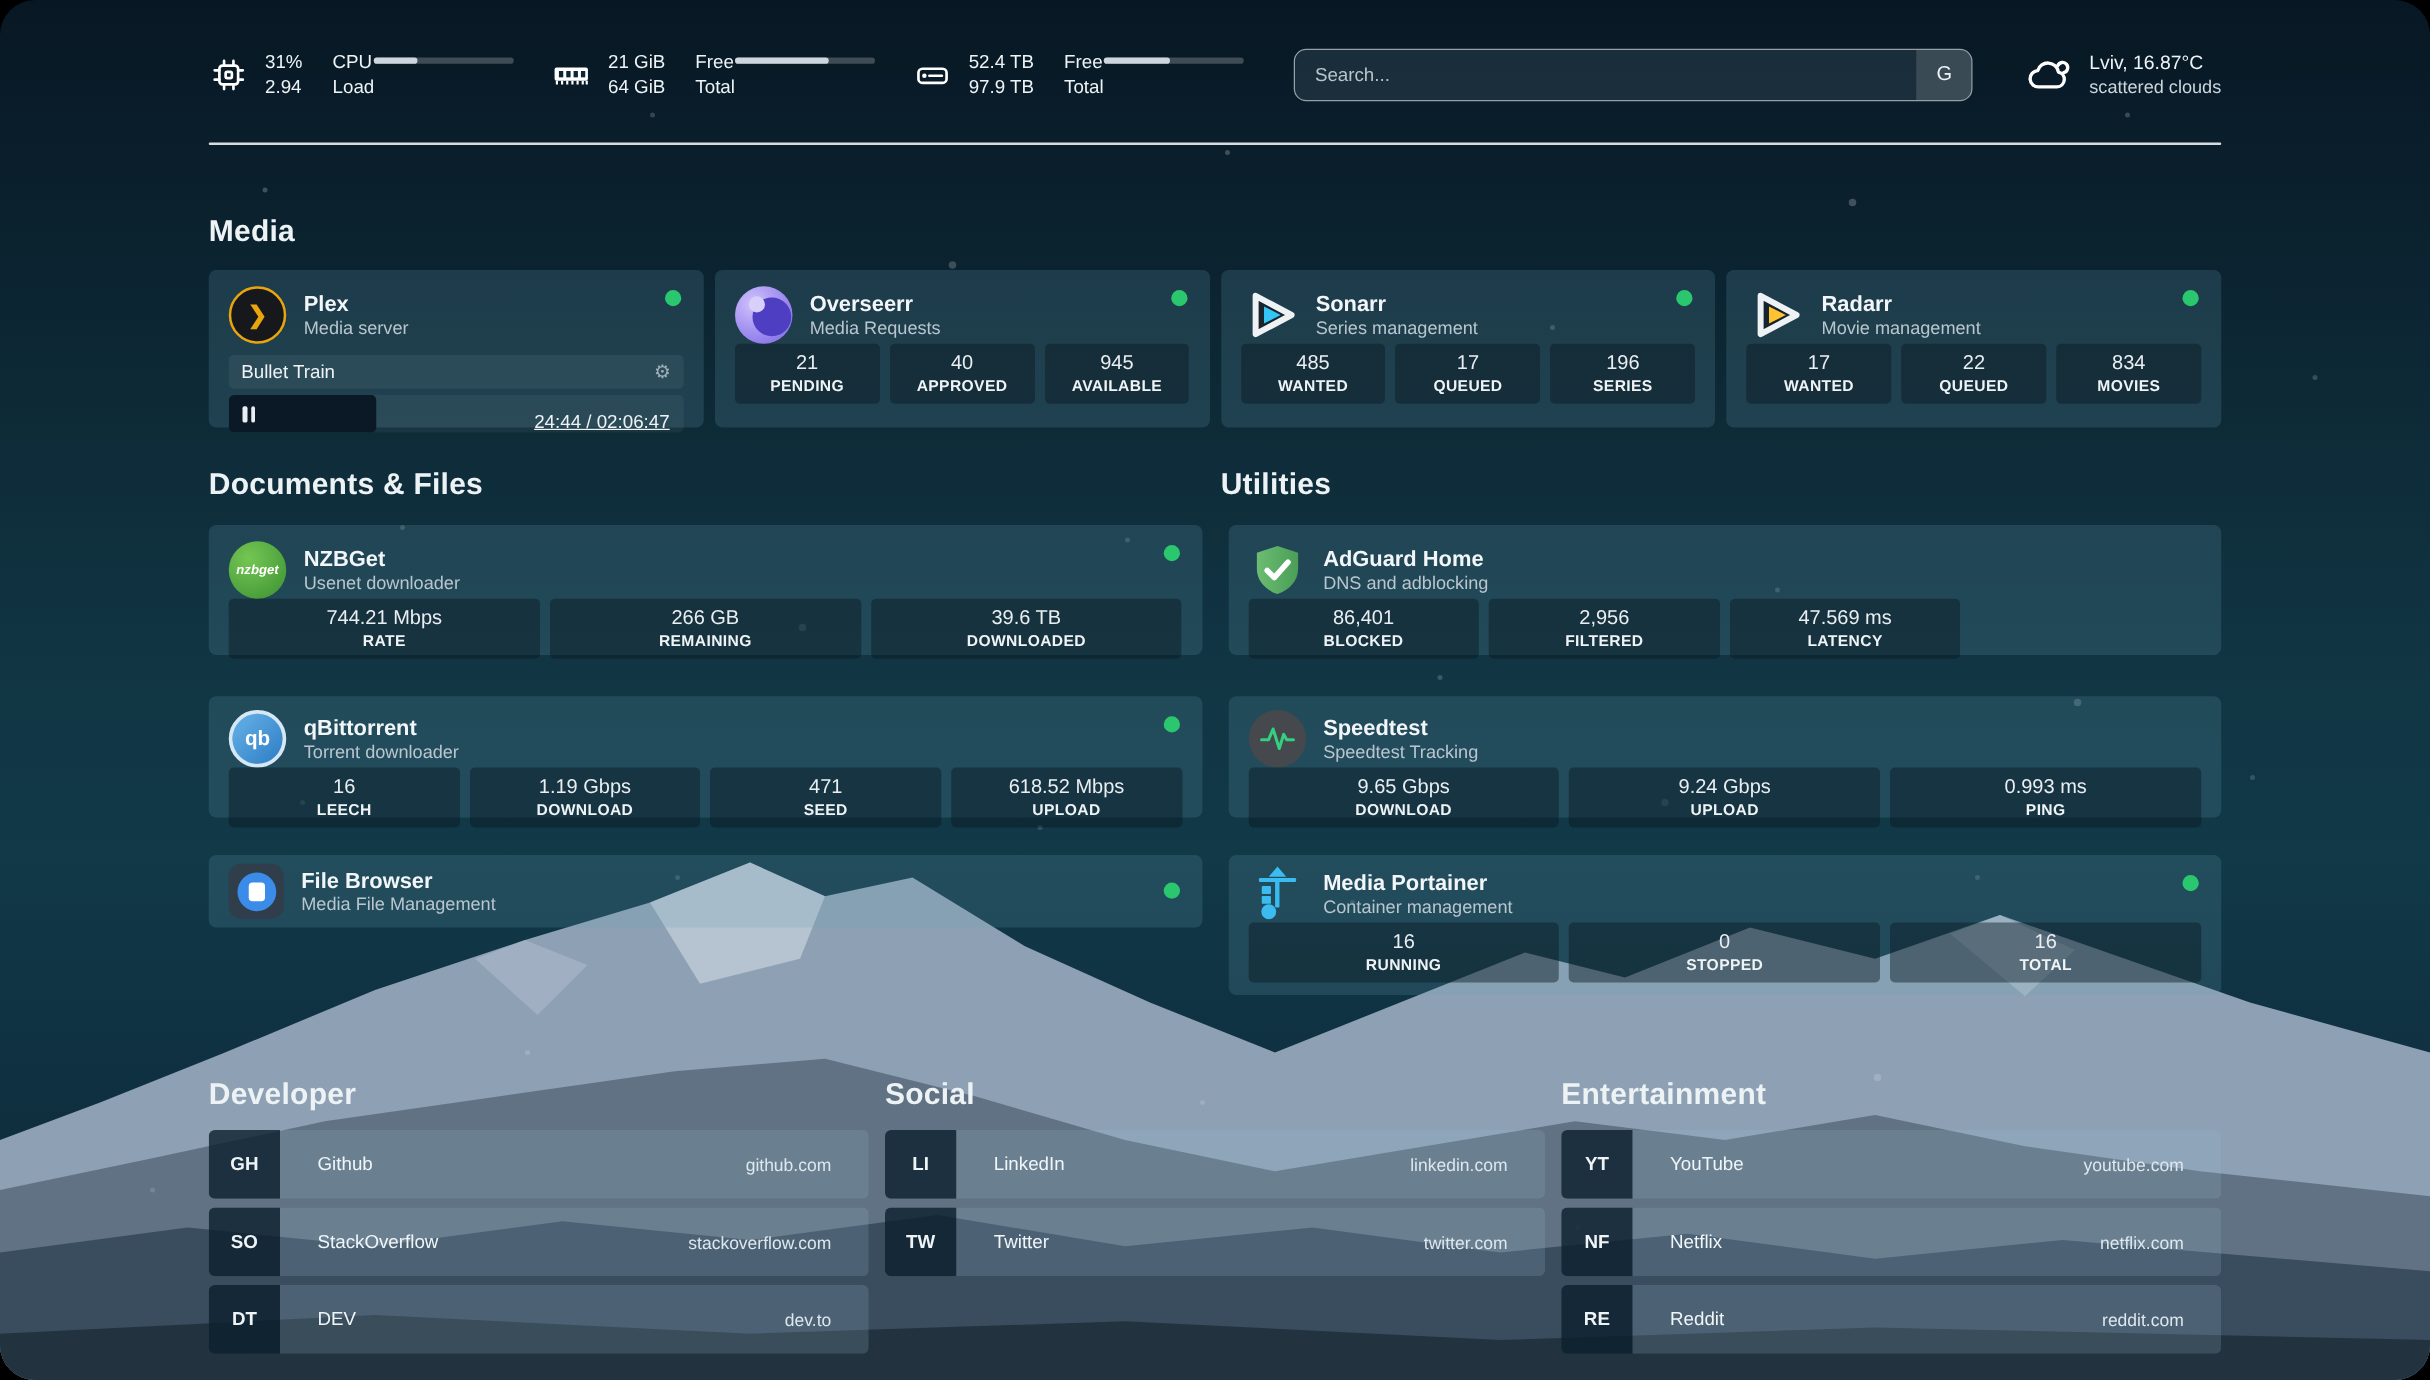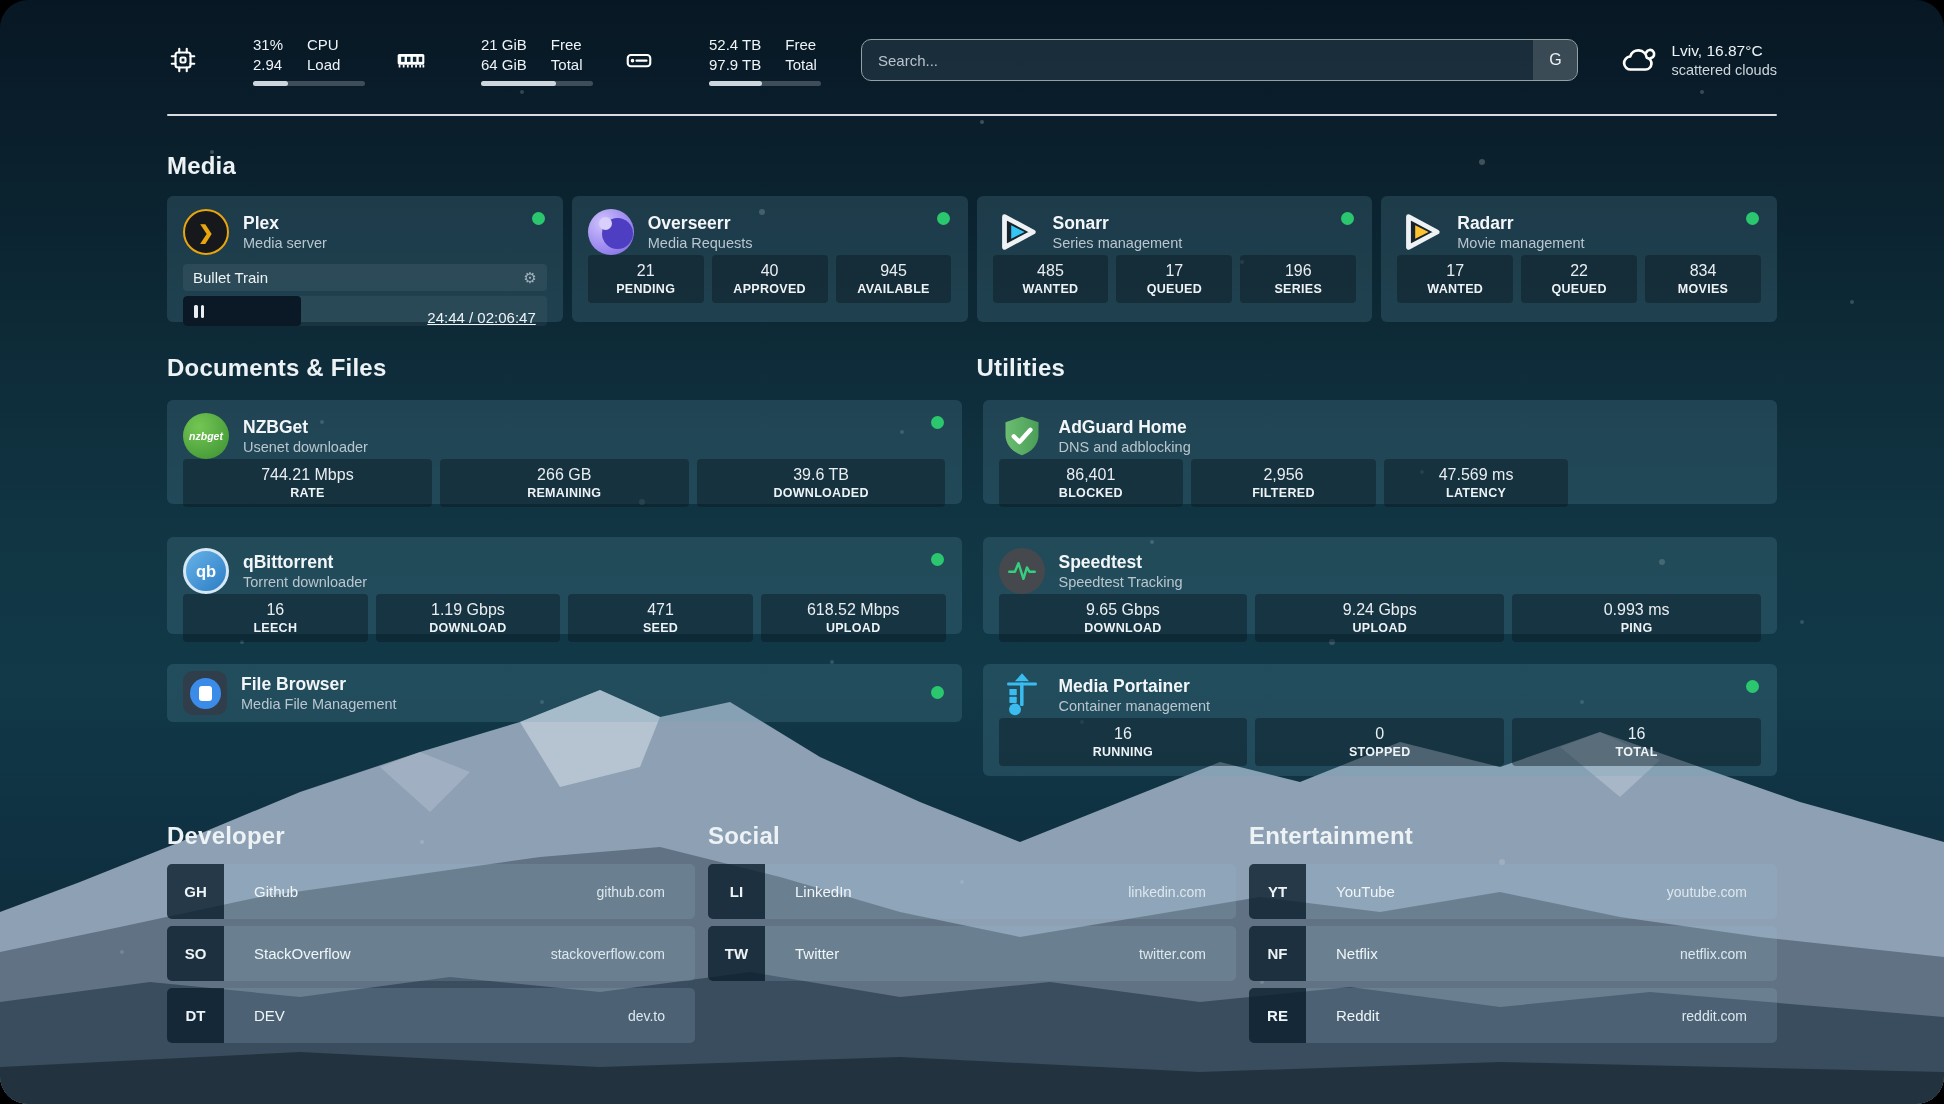--- a/index.html
+++ b/index.html
@@ -27,21 +27,21 @@
       960px 880px 0 0 rgba(255,255,255,.15), 1500px 860px 0 1px rgba(255,255,255,.16),
       120px 950px 0 0 rgba(255,255,255,.14), 1260px 980px 0 0 rgba(255,255,255,.14); }
 
   .content { position:absolute; inset:0; padding:0 167px; }
 
   
   .topbar { margin-top:28px; height:64px; display:flex; align-items:center; }
   .stats-group { display:flex; gap:30px; align-items:center; }
   .stat { display:flex; gap:13px; align-items:center; }
   .stat-icon { width:32px; height:32px; display:flex; align-items:center; justify-content:center; }
-  .stat-body { display:flex; flex-direction:column;margin-left:41px; }
+  .stat-body { display:flex; flex-direction:row; }
   .stat-rows { display:flex; gap:24px; }
   .stat-col { display:flex; flex-direction:column; font-size:15px; line-height:20px; color:#eef3f6; }
   .track { margin-top:6px; width:112px; height:5px; border-radius:3px; background:rgba(255,255,255,.22); }
   .fill { height:100%; border-radius:3px; background:#ccd6dc; }
 
   .searchwrap { flex:1; margin:0 42px 0 40px; height:42px; position:relative; }
   .search-input { width:100%; height:100%; background:rgba(40,62,74,.55); border:1px solid #959fa6;
     border-radius:10px; padding:0 58px 0 16px; color:#dfe7ec; font-size:15px; outline:none;
     font-family:"Liberation Sans", sans-serif; }
   .search-input::placeholder { color:#b9c4cc; }
@@ -50,21 +50,21 @@
     cursor:pointer; }
 
   .weather { display:flex; gap:13px; align-items:center; }
   .weather-line1 { font-size:15.5px; line-height:21px; }
   .weather-line2 { font-size:14.5px; line-height:19px; color:#ccd6dc; }
 
   .divider { margin-top:22px; height:2px; background:rgba(255,255,255,.85); border-radius:1px; }
 
   
   .section-title { font-size:24px; font-weight:600; color:#edf2f5; letter-spacing:.2px; }
-  .media-title { margin-top:36px; }
+  .media-title { margin-top:56px; }
   .dual-headers { margin-top:32px; display:grid; grid-template-columns:1fr 1fr; gap:9px; }
 
   
   .card { background:rgba(105,160,180,.20); border-radius:6px; position:relative; padding:13px 16px; }
   .card-head { display:flex; gap:14px; align-items:center; }
   .app-name { font-size:17.5px; font-weight:600; color:#f2f6f8; line-height:22px; }
   .app-desc { font-size:14.5px; color:#b9c6cf; line-height:19px; }
   .status-dot { position:absolute; top:16px; right:18px; width:13px; height:13px; border-radius:50%;
     background:#2bc76f; }
 
@@ -113,21 +113,21 @@
   .nzb-circ { width:46px; height:46px; border-radius:50%; background:radial-gradient(circle at 35% 30%, #74c653, #3c9132);
     display:flex; align-items:center; justify-content:center; color:#fff; font-size:10.5px; font-style:italic; font-weight:700; }
   .qb-circ { width:46px; height:46px; border-radius:50%; background:linear-gradient(135deg,#66b2e8,#2d7dc4);
     border:3px solid #d6e8f6; display:flex; align-items:center; justify-content:center; color:#fff; font-size:16.5px; font-weight:700; }
   .st-circ { width:46px; height:46px; border-radius:50%; background:#45494e; display:flex; align-items:center; justify-content:center; }
   .fb-sq { width:44px; height:44px; border-radius:10px; background:#303d4b; display:flex; align-items:center; justify-content:center; }
   .fb-inner { width:31px; height:31px; border-radius:50%; background:#3b8ce8; display:flex; align-items:center; justify-content:center; }
   .fb-glyph { width:13px; height:15px; border-radius:3px; background:#fff; }
 
   
-  .bottom-grid { margin-top:46px; display:grid; grid-template-columns:1fr 1fr 1fr; gap:13px; }
+  .bottom-grid { margin-top:66px; display:grid; grid-template-columns:1fr 1fr 1fr; gap:13px; }
   .bm-title { margin-bottom:14px; }
   .bm-row { display:flex; height:55px; margin-bottom:7px; border-radius:5px; overflow:hidden; cursor:pointer; }
   .bm-tag { width:57px; flex:0 0 57px; background:rgba(13,31,46,.80); display:flex; align-items:center;
     justify-content:center; font-size:15px; font-weight:600; color:#eef3f6; }
   .bm-main { flex:1; background:rgba(150,185,205,.20); display:flex; align-items:center;
     justify-content:space-between; padding:0 30px; }
   .bm-name { font-size:15px; color:#f0f5f8; }
   .bm-url { font-size:14px; color:#dde7ee; }
 
   svg.lineicon { stroke:#fff; fill:none; stroke-width:1.7; stroke-linecap:round; stroke-linejoin:round; }

